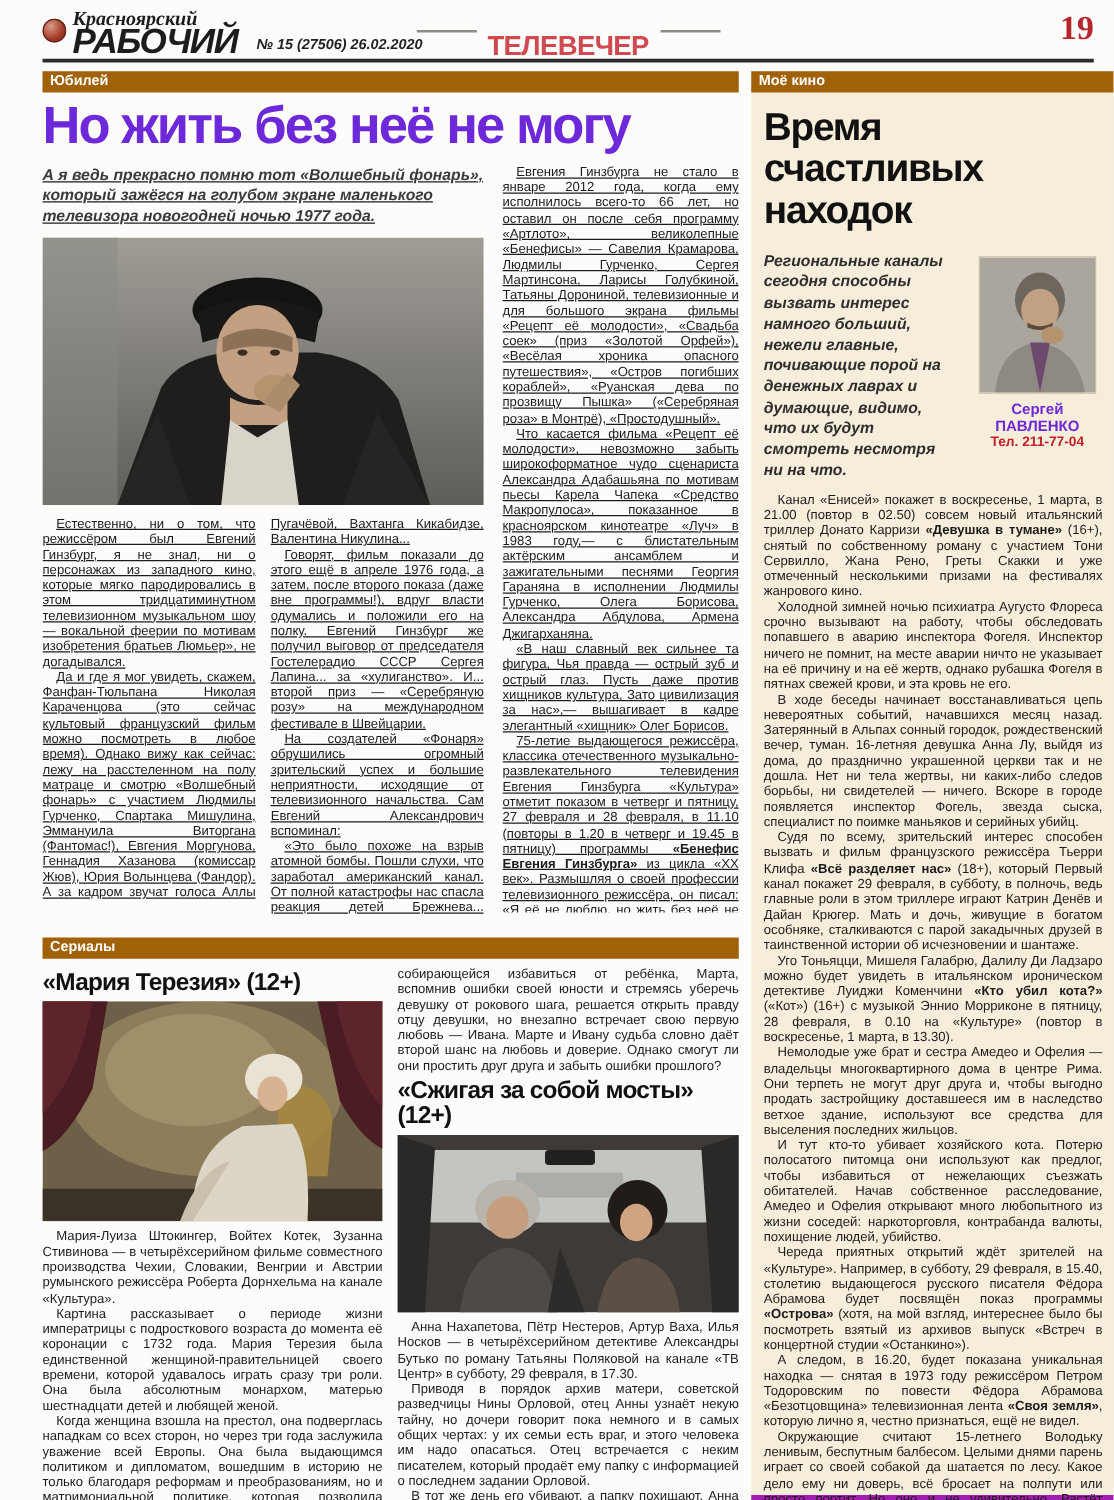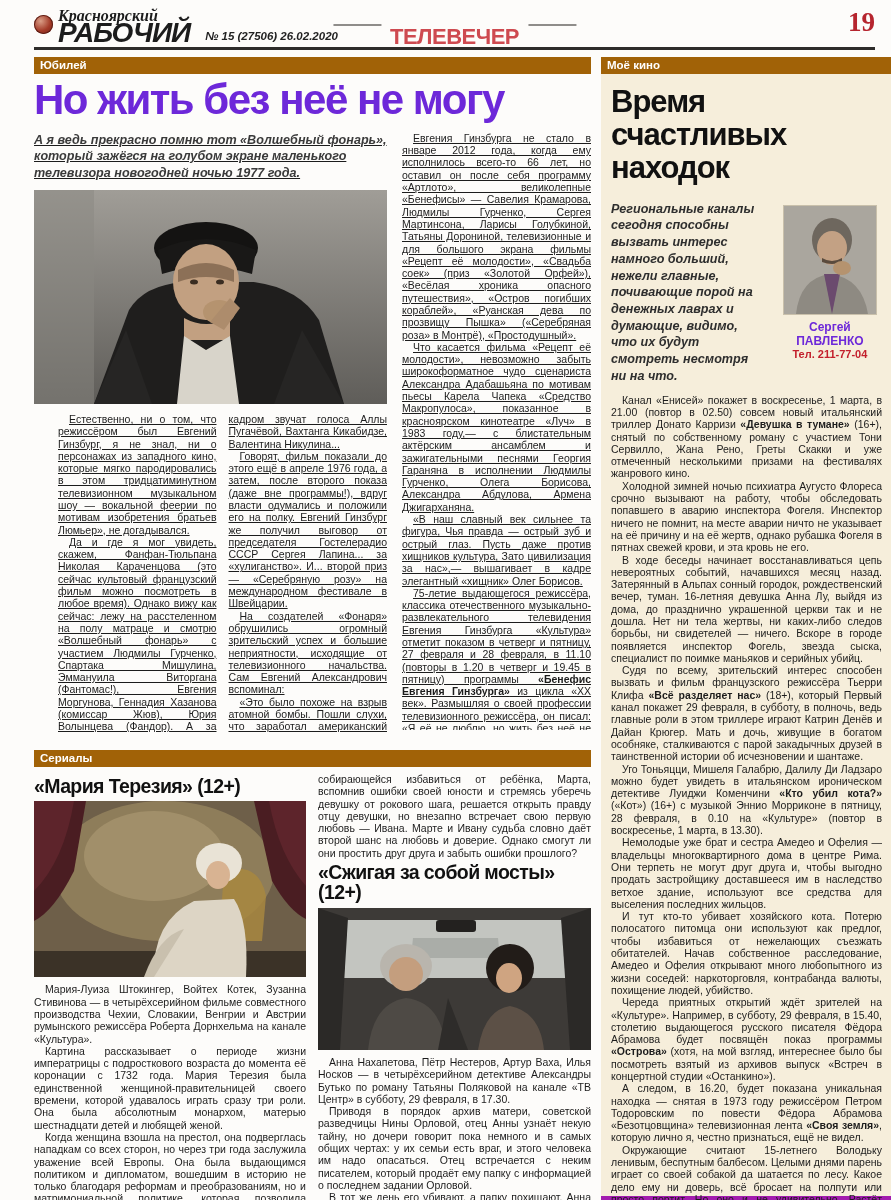--- a/index.html
+++ b/index.html
@@ -37,21 +37,21 @@
                margin:3px 0 10px; color:#6d28d9; }
 
   .article { display:flex; gap:15px;text-decoration:underline; }
   .art-left { width:353px; }
   .art-right { width:191px; height:598px; overflow:hidden; }
   .lead { font-weight:bold; font-style:italic; font-size:12.6px; line-height:1.3;
           color:#3a3a3a; margin-bottom:9px; }
   figure { display:block; }
   .photo-main { width:353px; height:214px; margin-bottom:9px; }
   .photo-main svg, .photo-maria svg, .photo-car svg, .author-photo svg { display:block; }
-  .twocol { column-count:2; column-gap:12px; column-fill:auto; height:330px; overflow:hidden;margin-left:24px; }
+  .twocol { column-count:2; column-gap:12px; column-fill:auto; height:330px; overflow:hidden; }
 
   .bodytext p { font-size:10.5px; line-height:12.3px; text-align:justify; text-indent:11px; }
   .no-indent p:first-child { text-indent:0; }
 
   
   .serials { margin-top:7px; }
   .serials-cols { display:flex; gap:12px; margin-top:6px; }
   .scol-left { width:272px; }
   .scol-right { width:273px; }
   .h2 { font-size:19.5px; font-weight:bold; letter-spacing:-0.6px; line-height:1.05;

